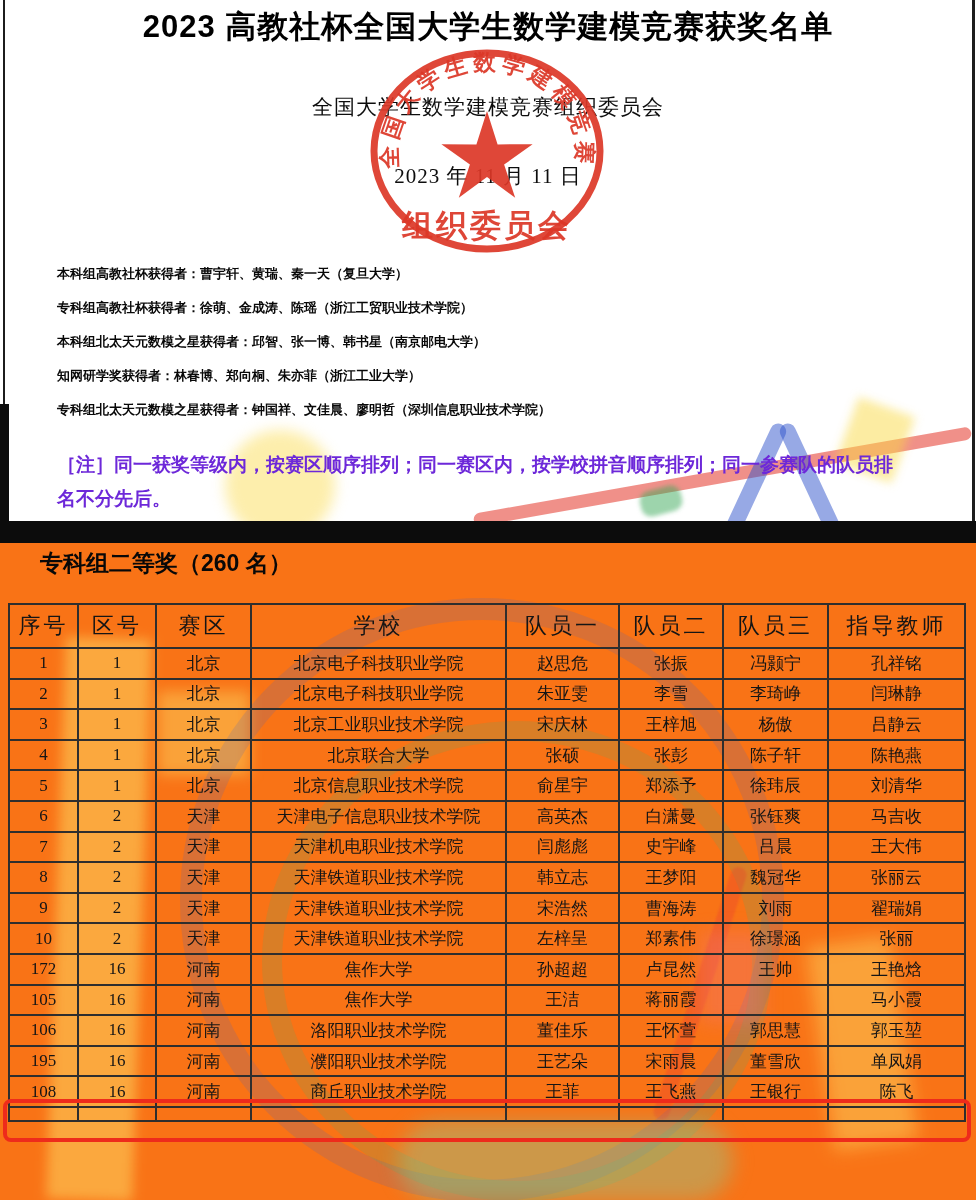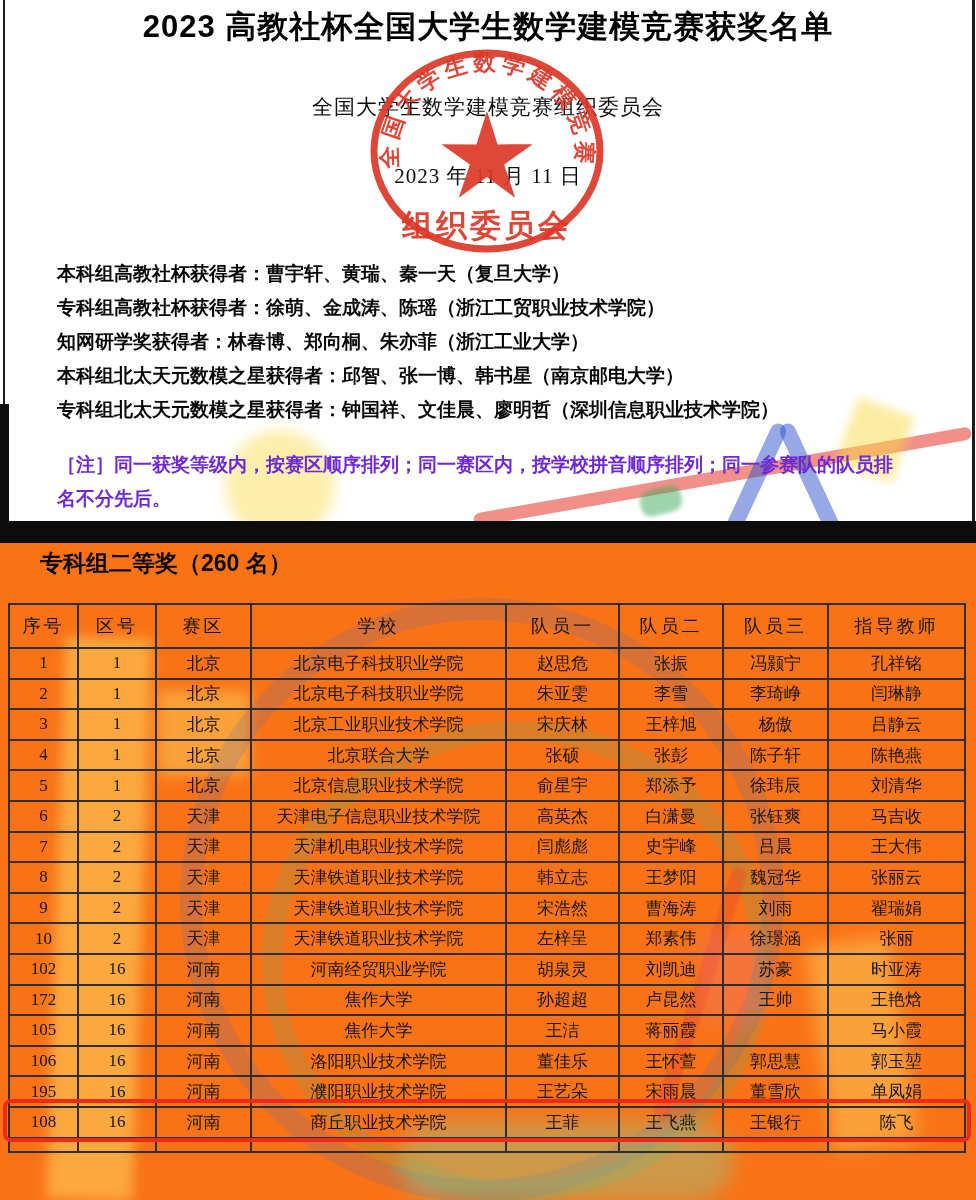--- a/index.html
+++ b/index.html
@@ -16,40 +16,40 @@
              font-family:"Liberation Sans",sans-serif;font-size:31px;font-weight:800;
              color:#000;letter-spacing:1px;z-index:4;}
   .org-line{position:absolute;left:0;right:0;top:93px;text-align:center;font-size:21px;
             color:#0d0d0d;letter-spacing:1px;z-index:2;}
   .date-line{position:absolute;left:0;right:0;top:162px;text-align:center;font-size:21px;
              color:#0d0d0d;letter-spacing:1px;z-index:2;}
 
   .seal{position:absolute;left:366px;top:46px;width:242px;height:210px;z-index:3;}
 
   .award-list{position:absolute;left:57px;top:257px;z-index:2;
-              font-family:"Liberation Sans",sans-serif;font-weight:700;font-size:19px;
+              font-family:"Liberation Sans",sans-serif;font-weight:700;font-size:13px;
               line-height:34px;color:#080808;}
   .note{position:absolute;left:57px;top:448px;z-index:2;
         font-family:"Liberation Sans",sans-serif;font-weight:700;font-size:19px;
         line-height:34px;color:#6d28d9;}
 
   
   .page-gap{position:absolute;left:0;top:521px;width:976px;height:22px;background:#0c0c0c;}
 
   
   .page2{position:absolute;left:0;top:543px;width:964px;height:657px;background:#f97316;overflow:hidden;padding-left:28px;}
   .p2-edge-right{position:absolute;right:0;top:0;width:9px;height:600px;background:#111111;}
   .section-title{position:absolute;left:40px;top:5px;margin:0;
                  font-family:"Liberation Sans",sans-serif;font-size:23px;font-weight:700;color:#080808;}
 
   table.awards{position:absolute;left:8px;top:60px;width:956px;border-collapse:collapse;
                table-layout:fixed;text-align:center;font-size:17px;color:#151515;}
   table.awards th,table.awards td{border:2px solid #2e2e2e;padding:0;overflow:hidden;white-space:nowrap;}
   table.awards thead tr{height:44px;}
-  table.awards th{font-weight:500;font-size:18px;letter-spacing:3px;}
+  table.awards th{font-weight:500;font-size:22px;letter-spacing:3px;}
   table.awards tbody tr{height:30.6px;}
 
   .highlight-box{position:absolute;left:3px;top:556px;width:960px;height:35px;
                  border:4px solid #ee2b1b;border-radius:8px;z-index:6;pointer-events:none;}
 
   
   .wm{position:absolute;z-index:0;pointer-events:none;}
   .wm-y1{left:225px;top:430px;width:110px;height:110px;background:rgba(250,218,70,.45);
          border-radius:50%;filter:blur(7px);}
   .wm-red1{left:470px;top:470px;width:505px;height:13px;background:rgba(228,52,40,.55);
@@ -106,22 +106,22 @@
       <text font-size="22.5" font-weight="700" fill="#dc3727" letter-spacing="5" text-anchor="middle" opacity="0.92">
         <textPath href="#sealArc" startOffset="50%">全国大学生数学建模竞赛</textPath>
       </text>
       <polygon fill="#dc3727" opacity="0.92" points="121,65 131.6,98.4 166.6,98.2 138.1,118.6 149.2,151.8 121,131 92.8,151.8 103.9,118.6 75.4,98.2 110.4,98.4"></polygon>
       <text x="121" y="190" font-size="31" font-weight="700" fill="#dc3727" letter-spacing="3" text-anchor="middle" opacity="0.92">组织委员会</text>
     </svg>
 
     <div class="award-list">
         <div>本科组高教社杯获得者：曹宇轩、黄瑞、秦一天（复旦大学）</div>
         <div>专科组高教社杯获得者：徐萌、金成涛、陈瑶（浙江工贸职业技术学院）</div>
+        <div>本科组北太天元数模之星获得者：邱智、张一博、韩书星（南京邮电大学）</div>
         <div>知网研学奖获得者：林春博、郑向桐、朱亦菲（浙江工业大学）</div>
-        <div>本科组北太天元数模之星获得者：邱智、张一博、韩书星（南京邮电大学）</div>
         <div>专科组北太天元数模之星获得者：钟国祥、文佳晨、廖明哲（深圳信息职业技术学院）</div>
       </div>
 
     <div class="note">
       <div>［注］同一获奖等级内，按赛区顺序排列；同一赛区内，按学校拼音顺序排列；同一参赛队的队员排</div>
       <div>名不分先后。</div>
     </div>
   </section>
 
   <div class="page-gap"></div>
@@ -258,30 +258,20 @@
             <td>10</td>
             <td>2</td>
             <td>天津</td>
             <td>天津铁道职业技术学院</td>
             <td>左梓呈</td>
             <td>郑素伟</td>
             <td>徐璟涵</td>
             <td>张丽</td>
           </tr>
           <tr>
-            <td>102</td>
-            <td>16</td>
-            <td>河南</td>
-            <td>河南经贸职业学院</td>
-            <td>胡泉灵</td>
-            <td>刘凯迪</td>
-            <td>苏豪</td>
-            <td>时亚涛</td>
-          </tr>
-          <tr>
             <td>172</td>
             <td>16</td>
             <td>河南</td>
             <td>焦作大学</td>
             <td>孙超超</td>
             <td>卢昆然</td>
             <td>王帅</td>
             <td>王艳焓</td>
           </tr>
           <tr>

